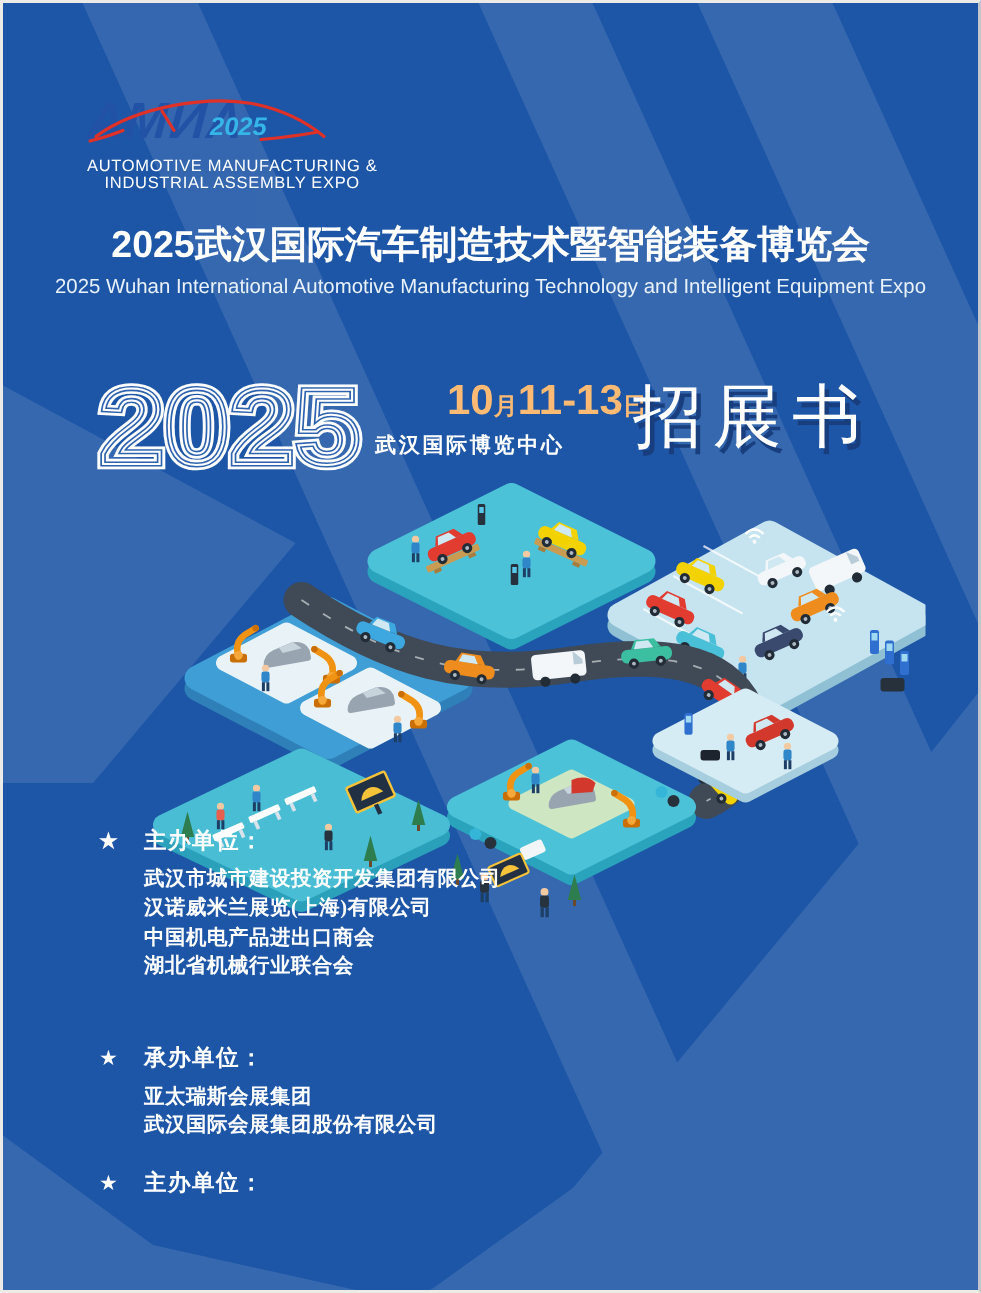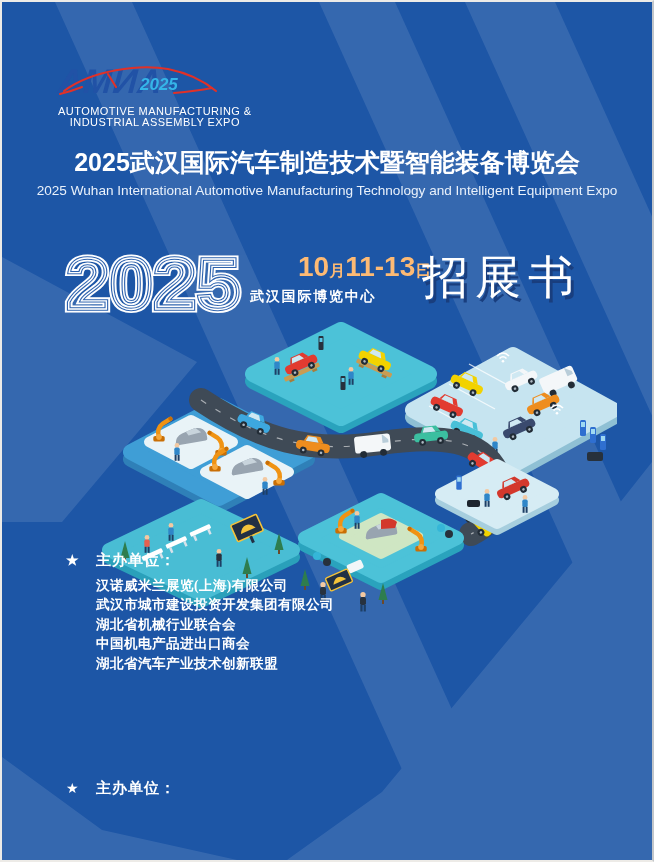--- a/index.html
+++ b/index.html
@@ -302,26 +302,32 @@
         <path d="M-7,2 q3,-5 7,-5 q4,0 7,5 z" fill="#f5c33a"></path>
       </g>
       <use href="#person" transform="translate(272,272) scale(1.1)" color="#27323f"></use>
       <use href="#person" transform="translate(312,282) scale(1.1)" color="#27323f"></use>
     </g>
   </svg>
 
   <div class="sec sec1">
     <div class="sec-head"><span class="star">★</span><span>主办单位：</span></div>
     <div class="sec-items">
+      <div>武汉市城市建设投资开发集团有限公司</div>
       <div>汉诺威米兰展览(上海)有限公司</div>
-      <div>武汉市城市建设投资开发集团有限公司</div>
+      <div>中国机电产品进出口商会</div>
       <div>湖北省机械行业联合会</div>
-      <div>中国机电产品进出口商会</div>
-      <div>湖北省汽车产业技术创新联盟</div>
     </div>
   </div>
 
+  <div class="sec sec2">
+    <div class="sec-head"><span class="star">★</span><span>承办单位：</span></div>
+    <div class="sec-items">
+      <div>亚太瑞斯会展集团</div>
+      <div>武汉国际会展集团股份有限公司</div>
+    </div>
+  </div>
 
   <div class="sec sec3">
     <div class="sec-head"><span class="star">★</span><span>主办单位：</span></div>
   </div>
 
 </div>
 
 </body></html>

